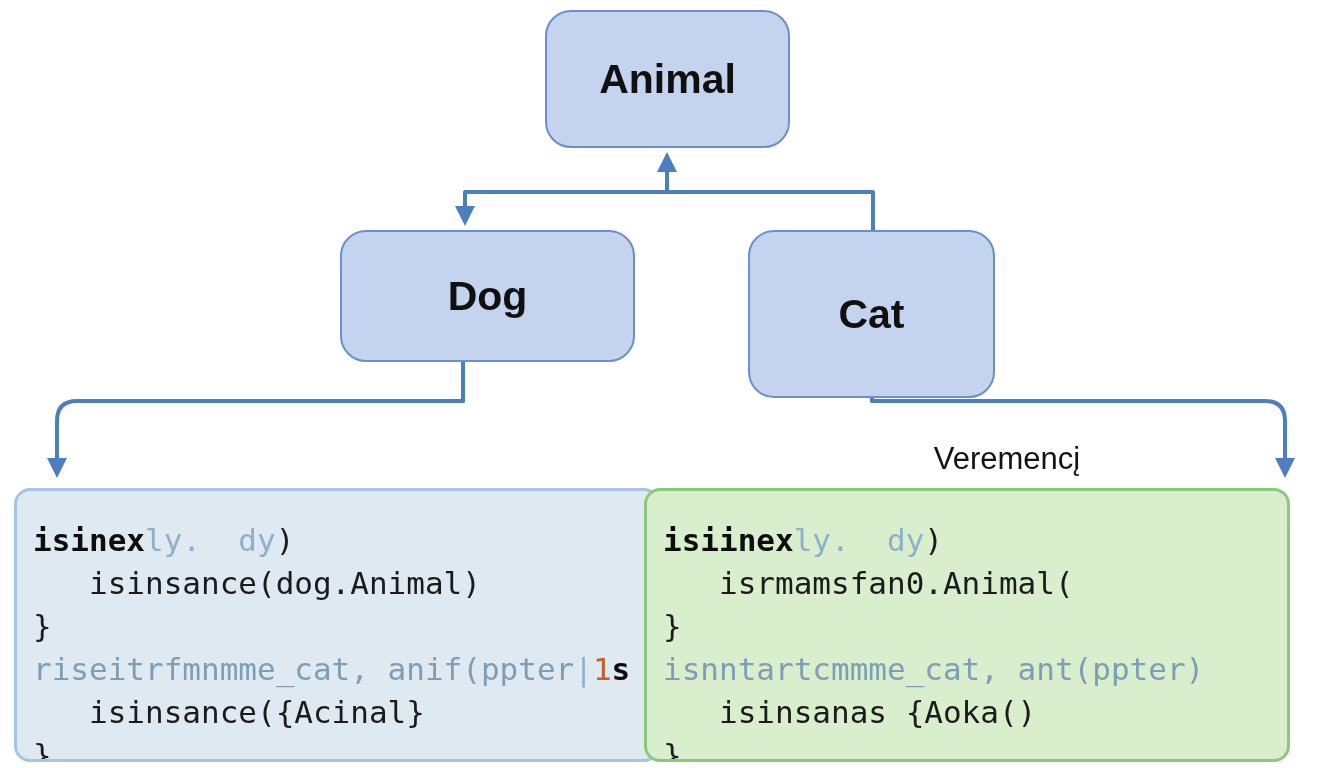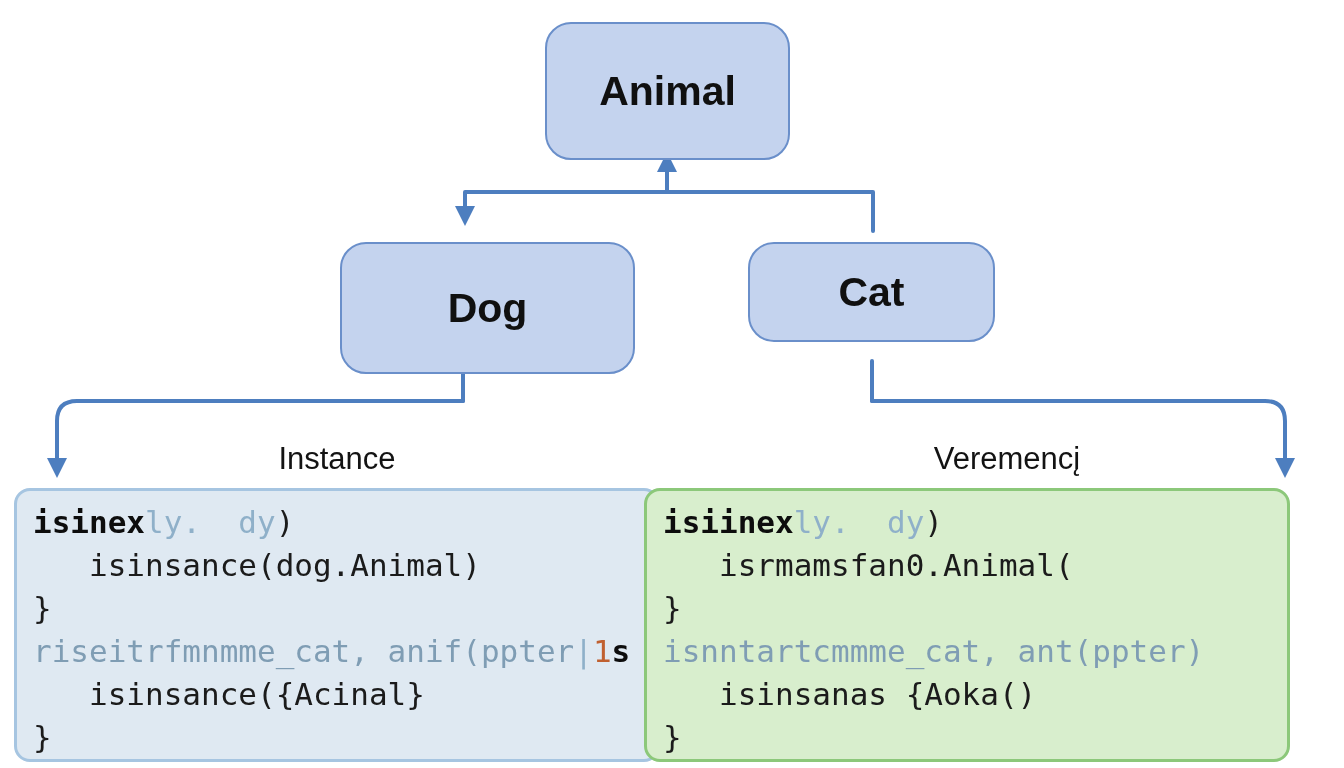--- a/index.html
+++ b/index.html
@@ -23,45 +23,44 @@
   .node{
     position:absolute;
     background:var(--node_fill,#c4d3ee);
     border:2.5px solid var(--node_border,#6a8fca);
     border-radius:26px;
     display:flex;align-items:center;justify-content:center;
     color:#101010;
     font-size:41px;font-weight:600;
     z-index:2;
     box-sizing:border-box;
-    margin-top:12px;
   }
   #node-animal{left:545px;top:10px;width:245px;height:138px;}
   #node-dog{left:340px;top:230px;width:295px;height:132px;}
-  #node-cat{left:748px;top:230px;width:247px;height:100px;}
+  #node-cat{left:748px;top:230px;width:247px;height:168px;}
   
   .section-label{
     position:absolute;
     top:441px;
     width:646px;
     text-align:center;
     font-size:31px;
     color:#131313;
     z-index:2;
   }
   #label-left{left:14px;}
   #label-right{left:684px;}
   
   .code-box{
     position:absolute;
     top:488px;
     width:646px;height:274px;
     border-radius:16px;
     box-sizing:border-box;
-    padding:10px 16px;
+    padding:28px 16px;
     z-index:2;
     font-family:"DejaVu Sans Mono", monospace;
     font-size:31px;
     line-height:43px;
     white-space:pre;
     overflow:hidden;
   }
   #code-left{
     left:14px;
     background:var(--left_box_fill,#dfe9f2);
@@ -101,19 +100,18 @@
   <div class="node" id="node-animal">
     <span>Animal</span>
   </div>
   <div class="node" id="node-dog">
     <span>Dog</span>
   </div>
   <div class="node" id="node-cat">
     <span>Cat</span>
   </div>
 
-  <div class="section-label" id="label-left">Instance</div>
   <div class="section-label" id="label-right">Veremencį</div>
 
   <div class="code-box" id="code-left"><div class="code-line"><span class="seg-bold">isinex</span><span class="seg-blue">ly.  dy</span><span class="seg-dark">)</span></div><div class="code-line"><span class="seg-dark">   isinsance(dog.Animal)</span></div><div class="code-line"><span class="seg-dark">}</span></div><div class="code-line"><span class="seg-gray">riseitrfmnmme_cat, anif(ppter</span><span class="seg-blue">|</span><span class="seg-orange">1</span><span class="seg-bold">s</span></div><div class="code-line"><span class="seg-dark">   isinsance({Acinal}</span></div><div class="code-line"><span class="seg-dark">}</span></div></div>
   <div class="code-box" id="code-right"><div class="code-line"><span class="seg-bold">isiinex</span><span class="seg-blue">ly.  dy</span><span class="seg-dark">)</span></div><div class="code-line"><span class="seg-dark">   isrmamsfan0.Animal(</span></div><div class="code-line"><span class="seg-dark">}</span></div><div class="code-line"><span class="seg-gray">isnntartcmmme_cat, ant(ppter)</span></div><div class="code-line"><span class="seg-dark">   isinsanas {Aoka()</span></div><div class="code-line"><span class="seg-dark">}</span></div></div>
 
 </div>
 
 </body></html>

